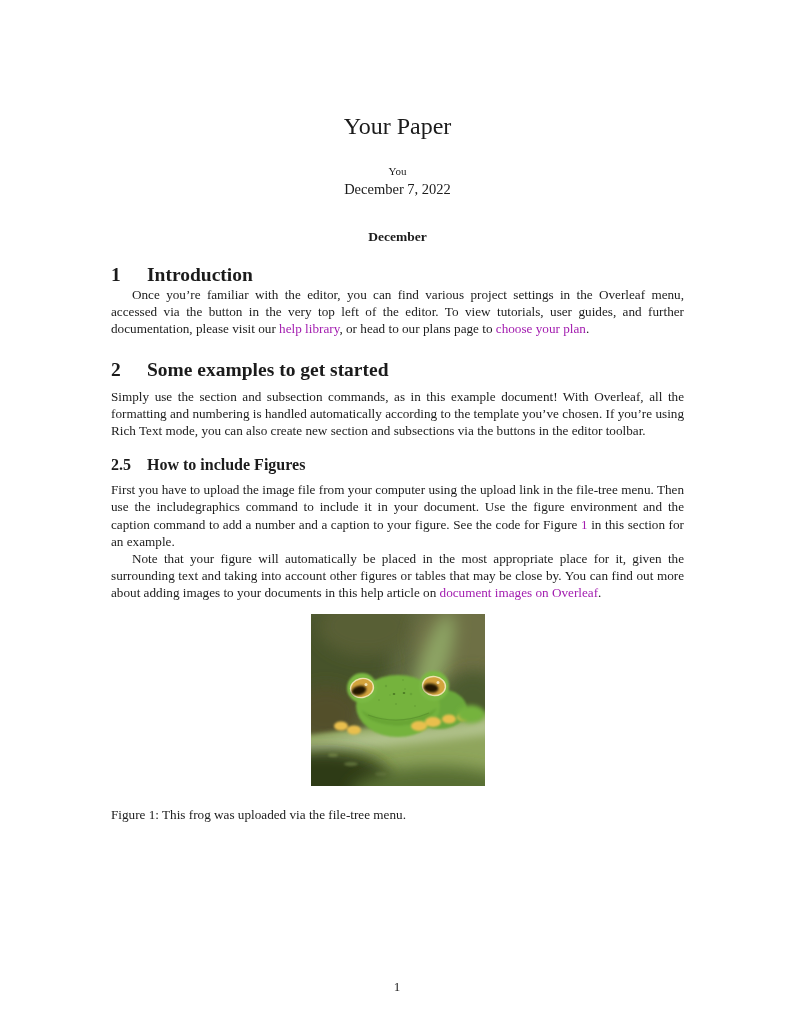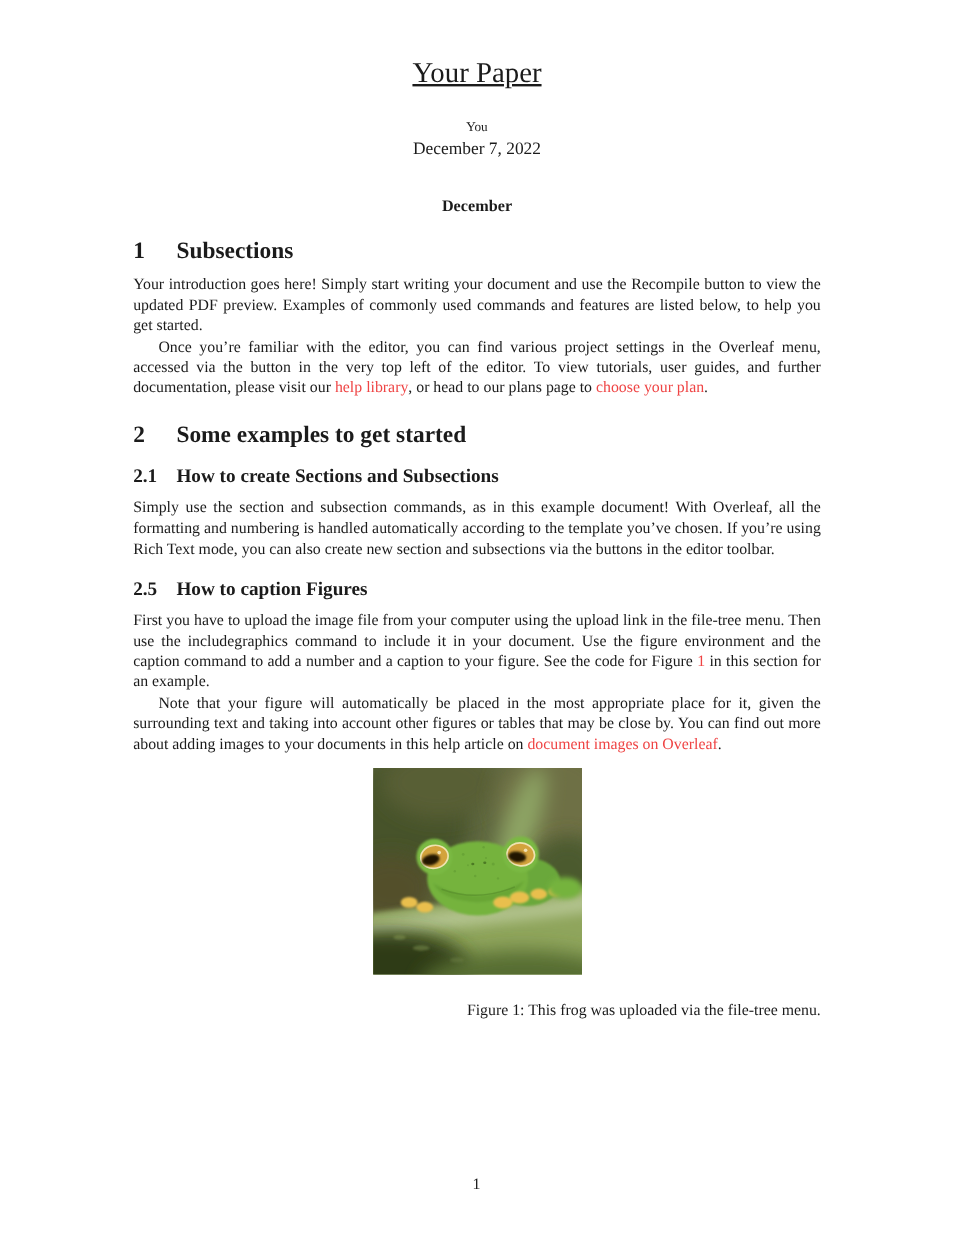--- a/index.html
+++ b/index.html
@@ -10,22 +10,22 @@
     margin: 0 auto;
     background: #ffffff;
     font-family: "Liberation Serif", "DejaVu Serif", serif;
     color: #1b1b1b;
     overflow: hidden;
   }
   .content { padding: 0 110px 0 111px; }
 
   .title-block { text-align: center; }
   .doc-title {
-    margin: 0; padding-top: 48px;
-    font-size: 24px; font-weight: 400; line-height: 27px; text-decoration: underline;
+    margin: 0; padding-top: 113px;
+    font-size: 24px; font-weight: 400; line-height: 27px;
   }
   .doc-author { margin-top: 22px; font-size: 11px; line-height: 18px; }
   .doc-date   { font-size: 14.5px; line-height: 18px; }
 
   .abstract-heading {
     margin-top: 30px; text-align: center;
     font-size: 13.5px; font-weight: 700; line-height: 17px;
   }
   .abstract-body {
     margin-top: 4px; padding: 0 46px;
@@ -43,29 +43,29 @@
   .secnum { display: inline-block; min-width: 36px; }
 
   p.body {
     margin: 7px 0 0 0;
     font-size: 13.2px; line-height: 17.2px;
     text-align: justify;
   }
   p.body.cont { margin-top: 0; }
   p.indent { text-indent: 21px; }
 
-  a.doclink { color: #ef4444; text-decoration: none; cursor: pointer; font-family: Liberation Serif, serif; }
+  a.doclink { color: #a21caf; text-decoration: none; cursor: pointer; }
 
   .figure-block { margin-top: 12px; text-align: center; }
   .figure-img {
     display: inline-block; width: 174px; height: 172px;
     line-height: 0;
   }
   .figure-caption {
-    margin-top: 16px; text-align: right;
+    margin-top: 16px; text-align: left;
     font-size: 13.2px; line-height: 17px;
   }
 
   .page-number {
     position: absolute; left: 0; right: 0; bottom: 33px;
     text-align: center; font-size: 13.2px;
   }
 </style>
 </head>
 <body>
@@ -74,33 +74,31 @@
   <div class="content">
 
     <div class="title-block">
       <div class="doc-title">Your Paper</div>
       <div class="doc-author">You</div>
       <div class="doc-date">December 7, 2022</div>
     </div>
 
     <div class="abstract-heading">December</div>
 
-    <h2 class="section"><span class="secnum">1</span><span>Subsections</span></h2>
+    <h2 class="section"><span class="secnum">1</span><span>Introduction</span></h2>
 
-    <p class="body">Your introduction goes here! Simply start writing your document and use the Recompile button to view the updated PDF preview. Examples of commonly used commands and features are listed below, to help you get started.</p>
 
     <p class="body cont indent"><span>Once you’re familiar with the editor, you can find various project settings in the Overleaf menu, accessed via the button in the very top left of the editor. To view tutorials, user guides, and further documentation, please visit our </span><a class="doclink">help library</a><span>, or head to our plans page to </span><a class="doclink">choose your plan</a><span>.</span></p>
 
     <h2 class="section" style="margin-top:20px"><span class="secnum">2</span><span>Some examples to get started</span></h2>
 
-    <h3 class="subsection"><span class="secnum">2.1</span><span>How to create Sections and Subsections</span></h3>
 
     <p class="body">Simply use the section and subsection commands, as in this example document! With Overleaf, all the formatting and numbering is handled automatically according to the template you’ve chosen. If you’re using Rich Text mode, you can also create new section and subsections via the buttons in the editor toolbar.</p>
 
-    <h3 class="subsection" style="margin-top:16px"><span class="secnum">2.5</span><span>How to caption Figures</span></h3>
+    <h3 class="subsection" style="margin-top:16px"><span class="secnum">2.5</span><span>How to include Figures</span></h3>
 
     <p class="body"><span>First you have to upload the image file from your computer using the upload link in the file-tree menu. Then use the includegraphics command to include it in your document. Use the figure environment and the caption command to add a number and a caption to your figure. See the code for Figure </span><a class="doclink">1</a><span> in this section for an example.</span></p>
 
     <p class="body cont indent"><span>Note that your figure will automatically be placed in the most appropriate place for it, given the surrounding text and taking into account other figures or tables that may be close by. You can find out more about adding images to your documents in this help article on </span><a class="doclink">document images on Overleaf</a><span>.</span></p>
 
     <div class="figure-block">
       <div class="figure-img">
         <svg width="174" height="172" viewBox="0 0 174 172" xmlns="http://www.w3.org/2000/svg">
           <defs>
             <filter id="b8" x="-60%" y="-60%" width="220%" height="220%">

